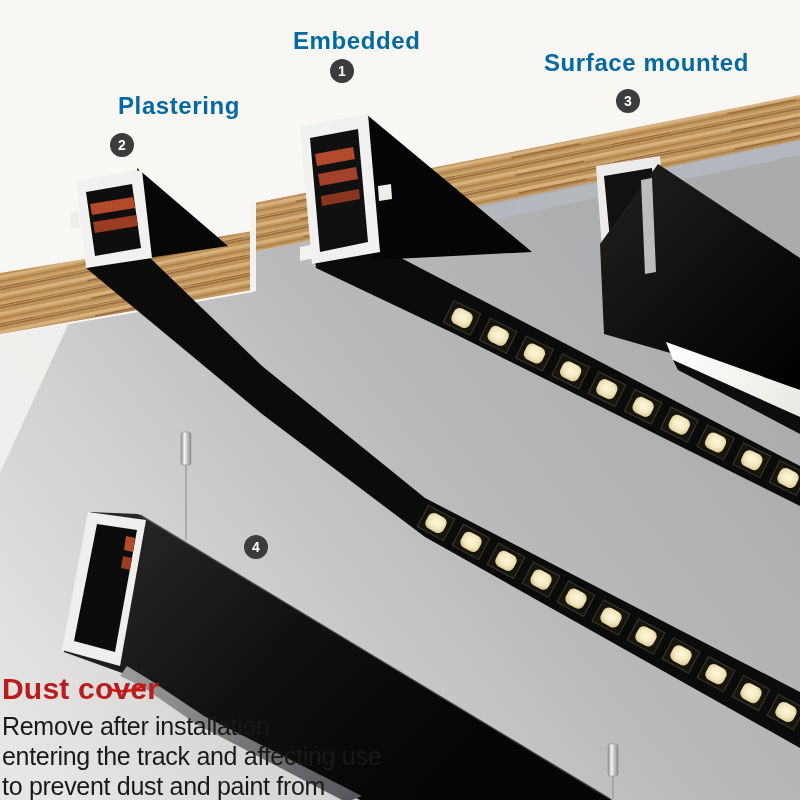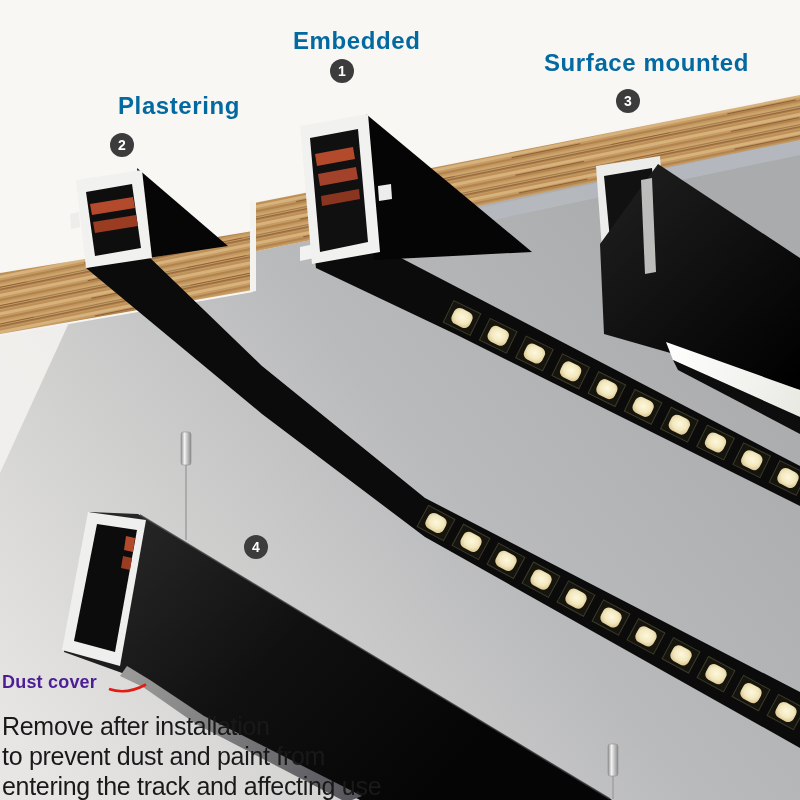--- a/index.html
+++ b/index.html
@@ -11,22 +11,22 @@
   .heading{
     position:absolute;white-space:nowrap;font-size:24px;font-weight:600;
     color:#0369a1;letter-spacing:0.6px;
   }
   .badge{
     position:absolute;width:24px;height:24px;border-radius:50%;
     background:#3c3c3c;color:#ffffff;font-size:14px;font-weight:bold;
     display:flex;align-items:center;justify-content:center;line-height:1;
   }
   .callout-title{
-    position:absolute;left:2px;top:672px;font-size:18px;font-weight:bold;
-    color:#4c1d95;letter-spacing:0.2px;white-space:nowrap;
+    position:absolute;left:2px;top:672px;font-size:30px;font-weight:bold;
+    color:#b91c1c;letter-spacing:0.2px;white-space:nowrap;
   }
   .callout-body{
     position:absolute;left:2px;top:711px;font-size:25px;line-height:30px;
     font-weight:500;color:#191919;letter-spacing:-0.3px;white-space:nowrap;
   }
   .callout-body span{display:block;}
 </style>
 </head>
 <body>
 
@@ -244,16 +244,16 @@
   <div class="badge" style="left:110px;top:133px;">2</div>
 
   <div class="heading" style="left:544px;top:49px;">Surface mounted</div>
   <div class="badge" style="left:616px;top:89px;">3</div>
 
   <div class="badge" style="left:244px;top:535px;">4</div>
 
   <div class="callout-title">Dust cover</div>
   <div class="callout-body">
     <span>Remove after installation</span>
+    <span>entering the track and affecting use</span>
     <span>to prevent dust and paint from</span>
-    <span>entering the track and affecting use</span>
   </div>
 </div>
 
 </body></html>

